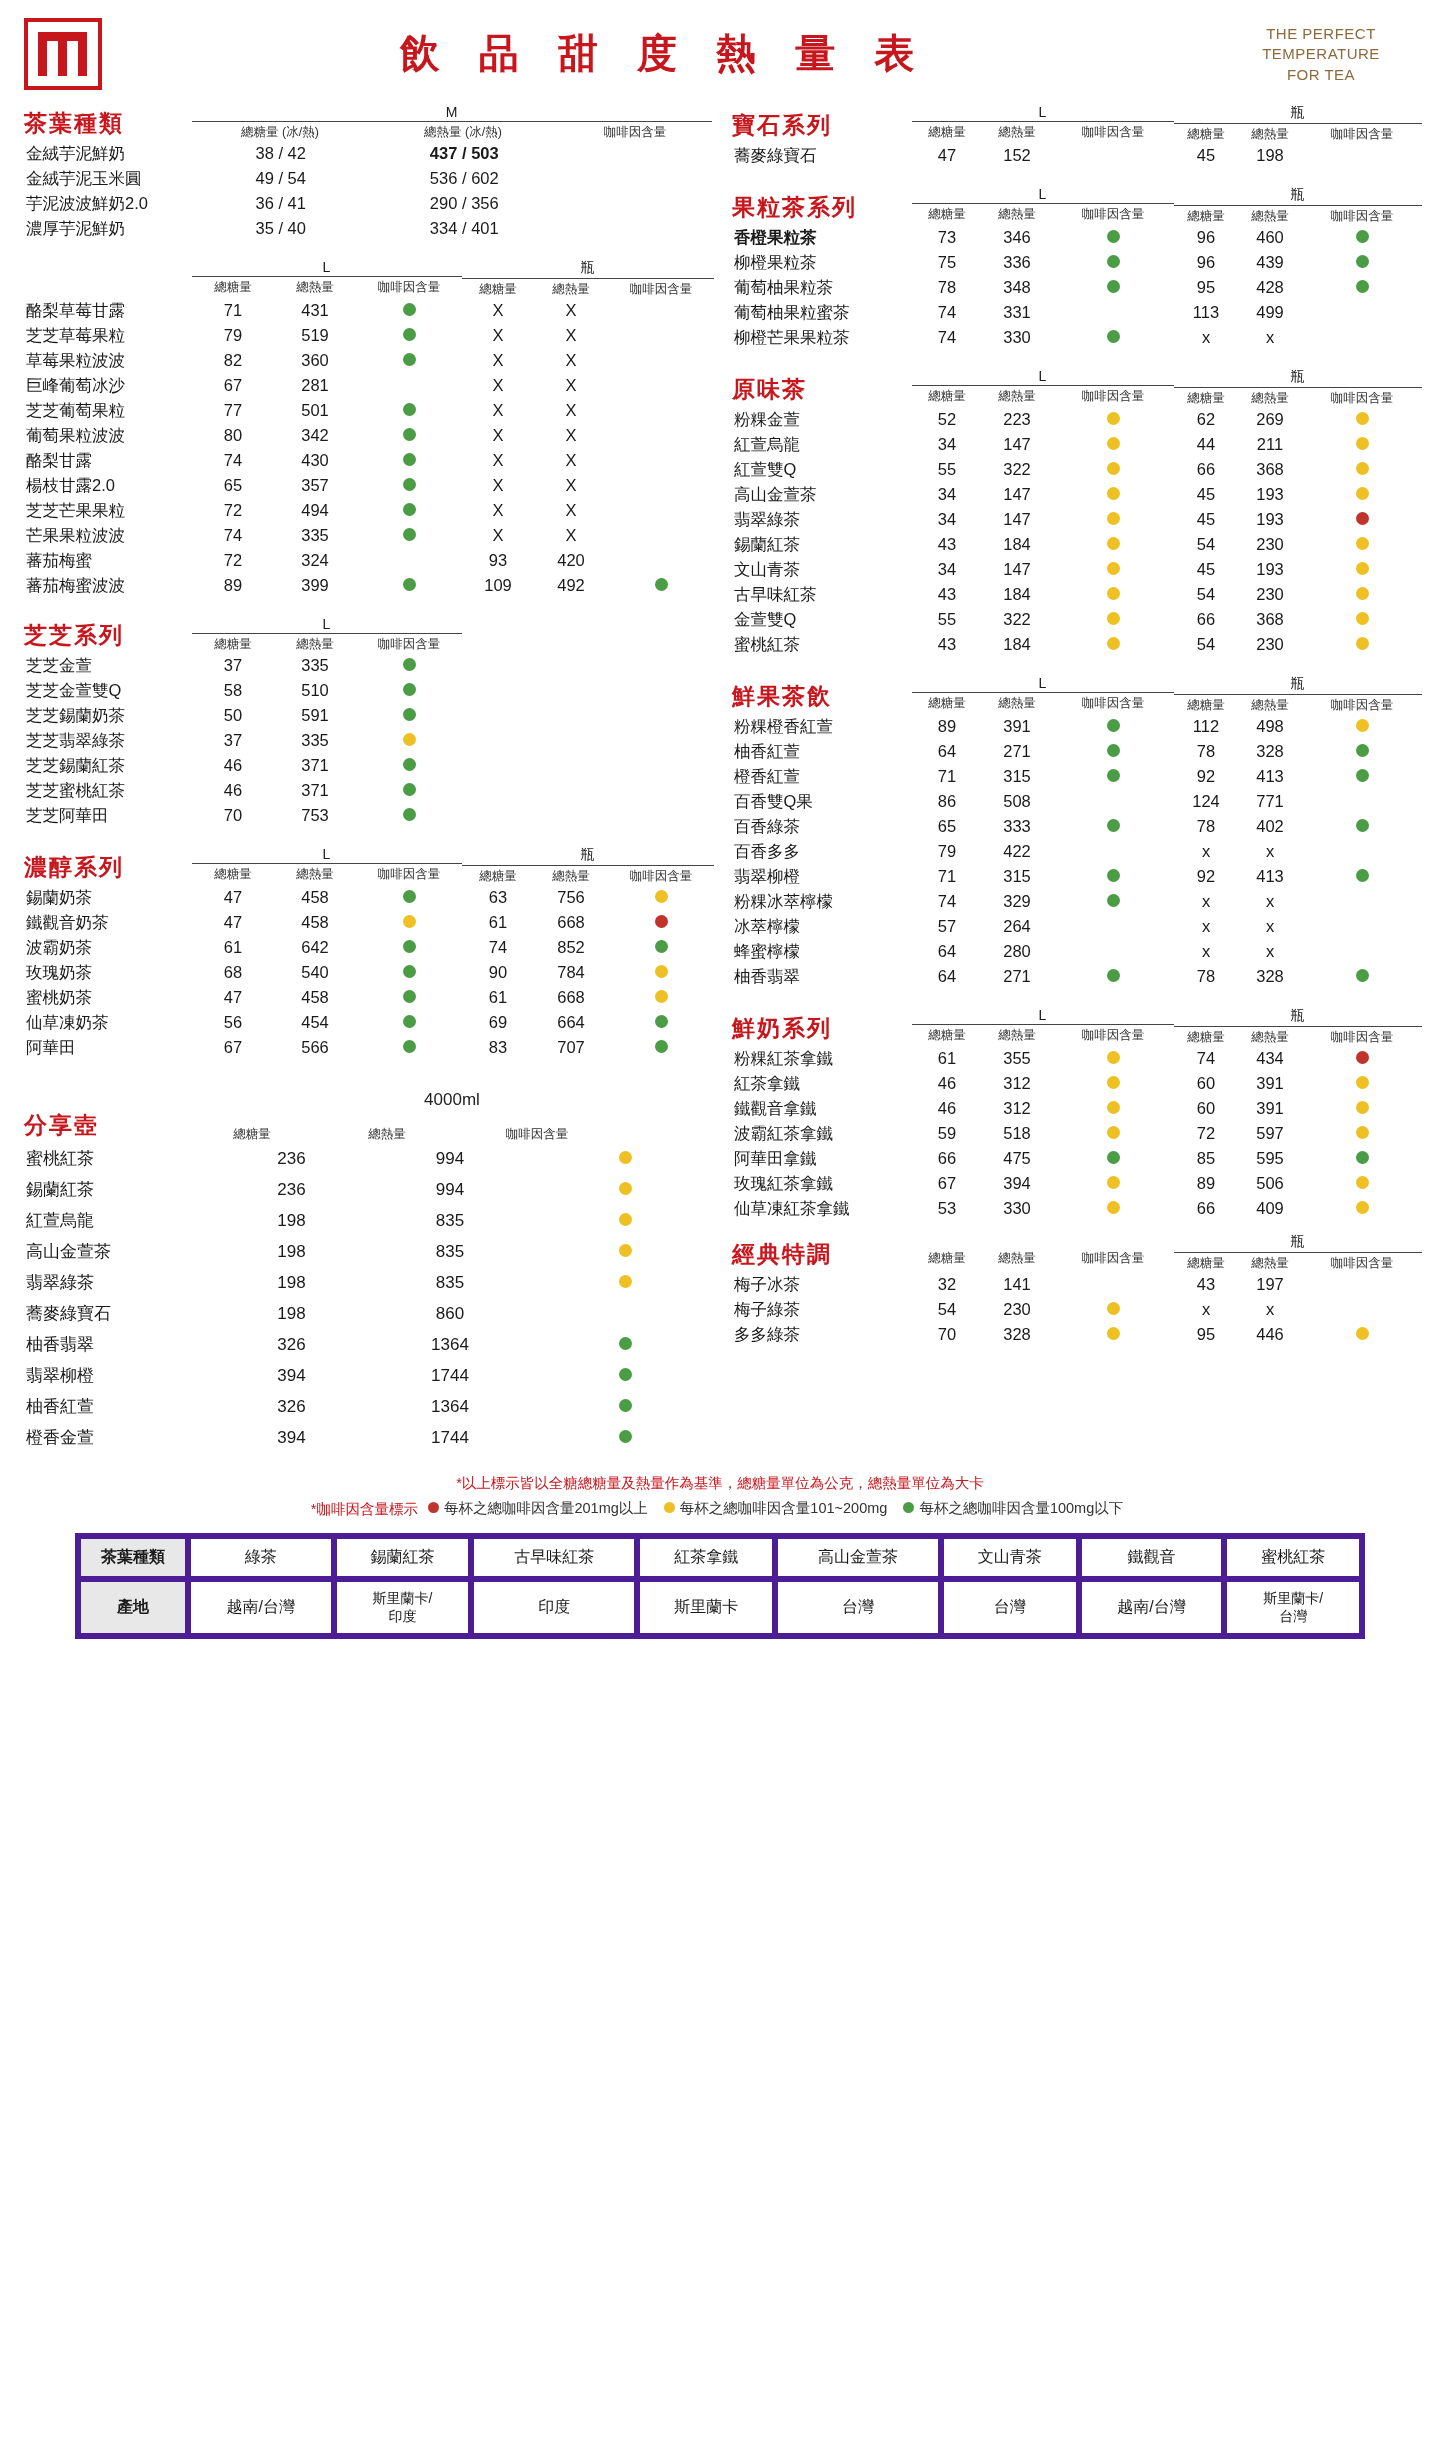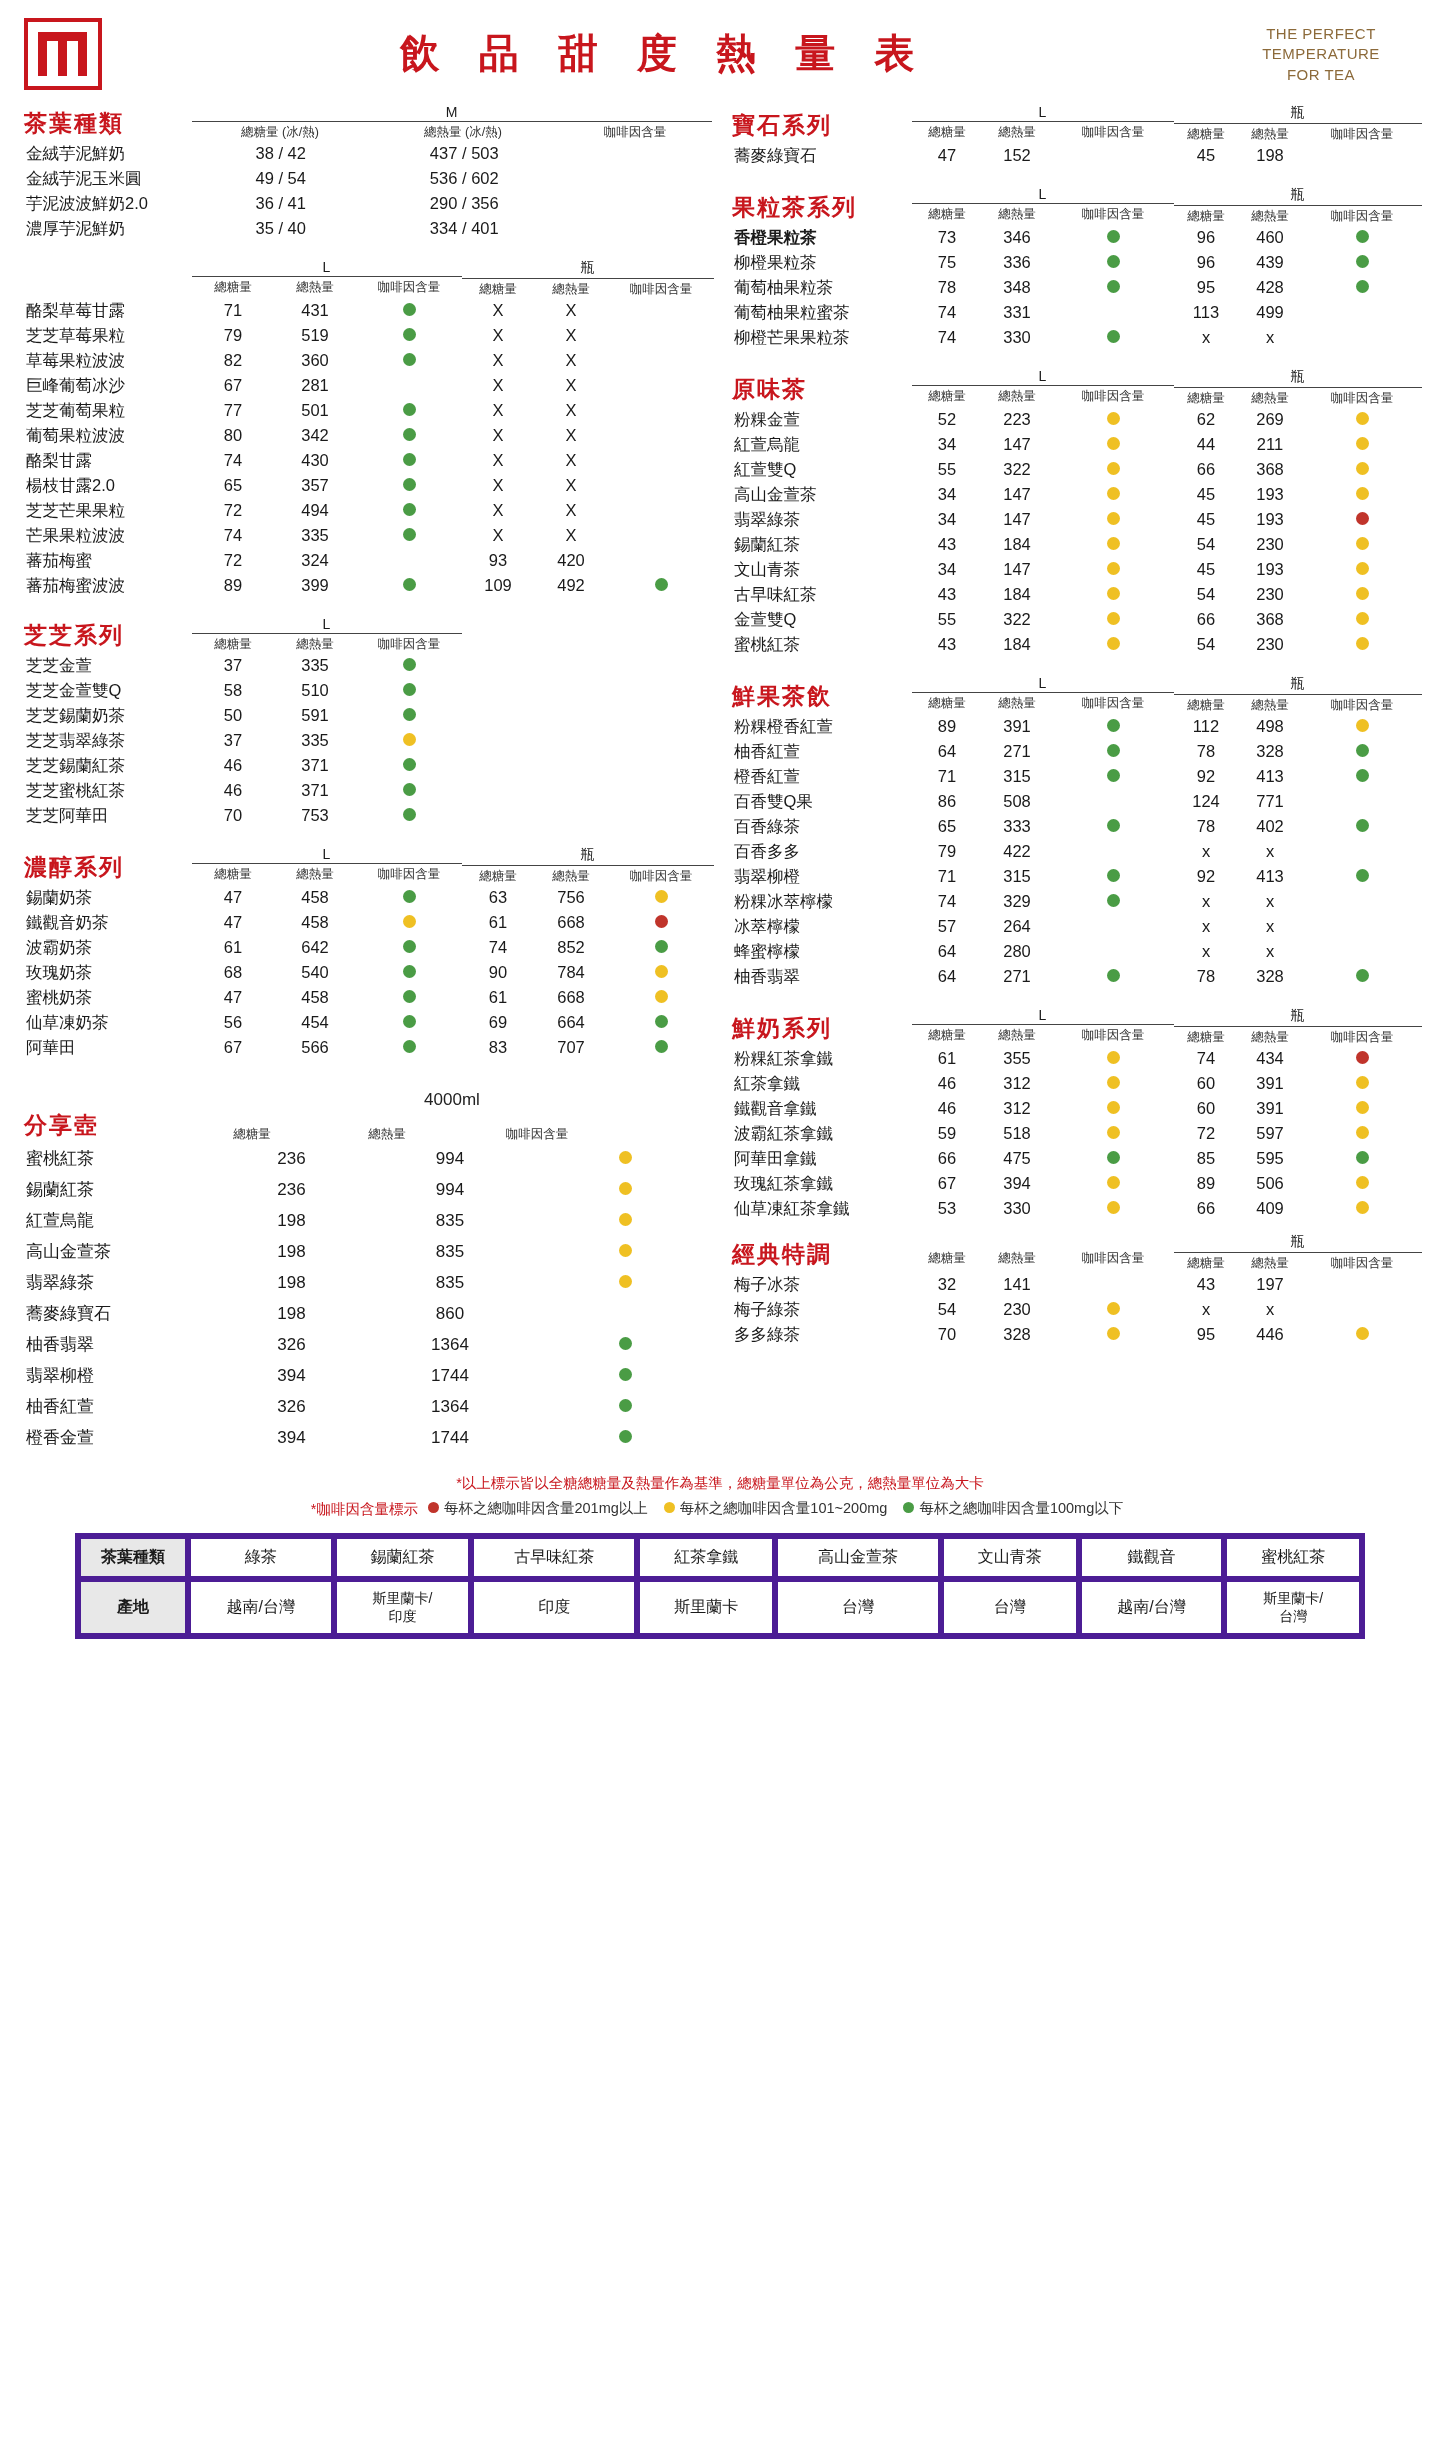--- a/index.html
+++ b/index.html
@@ -111,21 +111,21 @@
                 </div>
               </div>
             </div>
           </div>
         </div>
         <table class="tbl">
           <tbody>
               <tr>
                 <td class="nm" style="width:168px;">金絨芋泥鮮奶</td>
                 <td class="num" style="width:176px;">38 / 42</td>
-                <td class="num" style="width:190px;">437 / 503</td>
+                <td class="num" style="width:190px;font-weight:bold;">437 / 503</td>
                 <td class="dotcell" style="width:154px;"></td>
               </tr>
           <tr>
                 <td class="nm">金絨芋泥玉米圓</td>
                 <td class="num">49 / 54</td>
                 <td class="num">536 / 602</td>
                 <td class="dotcell"></td>
               </tr>
           <tr>
                 <td class="nm">芋泥波波鮮奶2.0</td>

